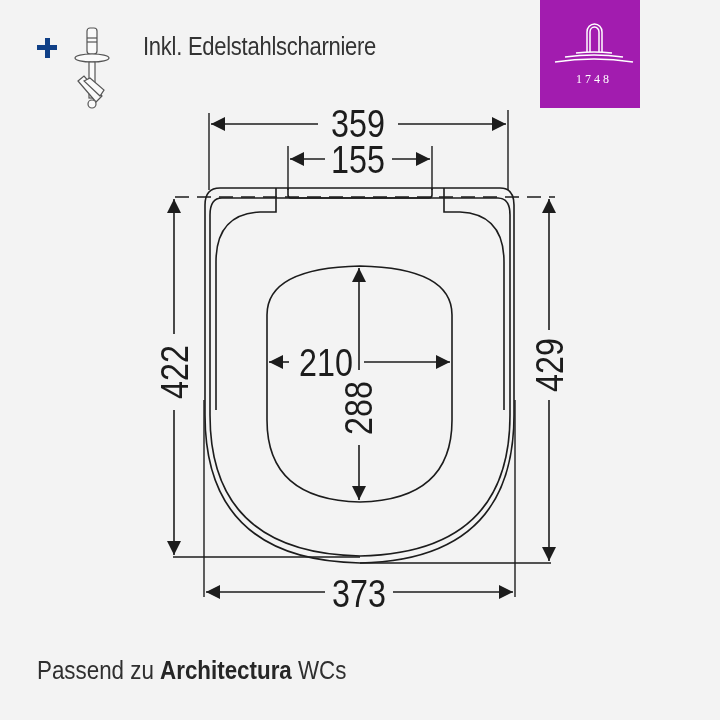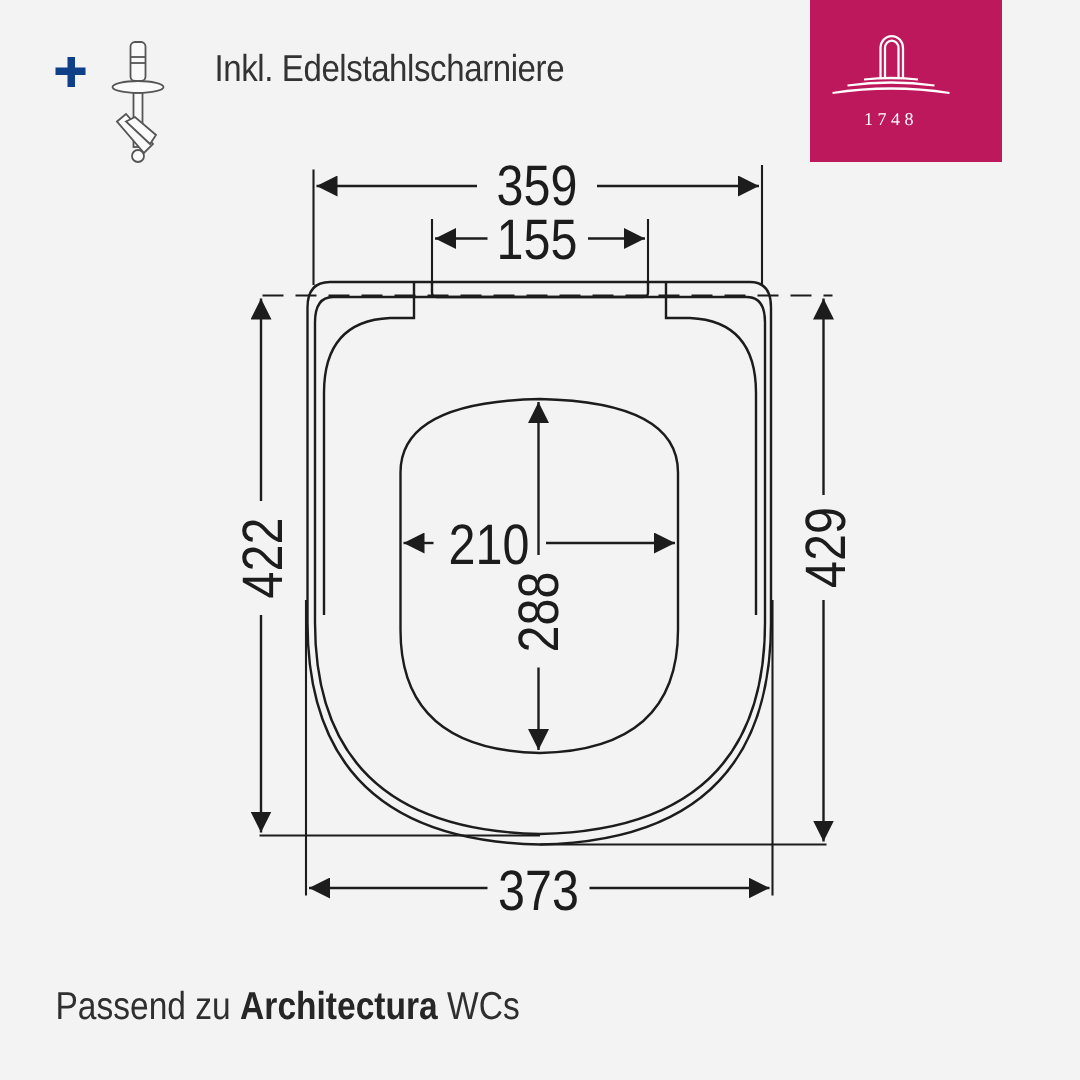--- a/index.html
+++ b/index.html
@@ -22,21 +22,21 @@
     .plus::after { left: 7.5px; top: 0; width: 5px; height: 20px; }
     .hinge { position: absolute; left: 68px; top: 26px; width: 48px; height: 84px; }
     .hinge-label {
       position: absolute; left: 143px; top: 32px;
       font-size: 25px; letter-spacing: -0.3px; color: #333;
       transform: scaleX(0.88); transform-origin: left center;
       white-space: nowrap;
     }
     .logo {
       position: absolute; left: 540px; top: 0;
-      width: 128px; height: 108px; background: #be185d;
+      width: 100px; height: 108px; background: #a21caf;
     }
     .logo svg { position: absolute; left: 0; top: 0; }
     .logo-year {
       position: absolute; left: 0; width: 108px; top: 72px;
       text-align: center; color: #fff;
       font-family: "Liberation Serif", "DejaVu Serif", serif;
       font-size: 12px; letter-spacing: 3px;
     }
     .drawing { position: absolute; left: 0; top: 0; }
     .dim {

